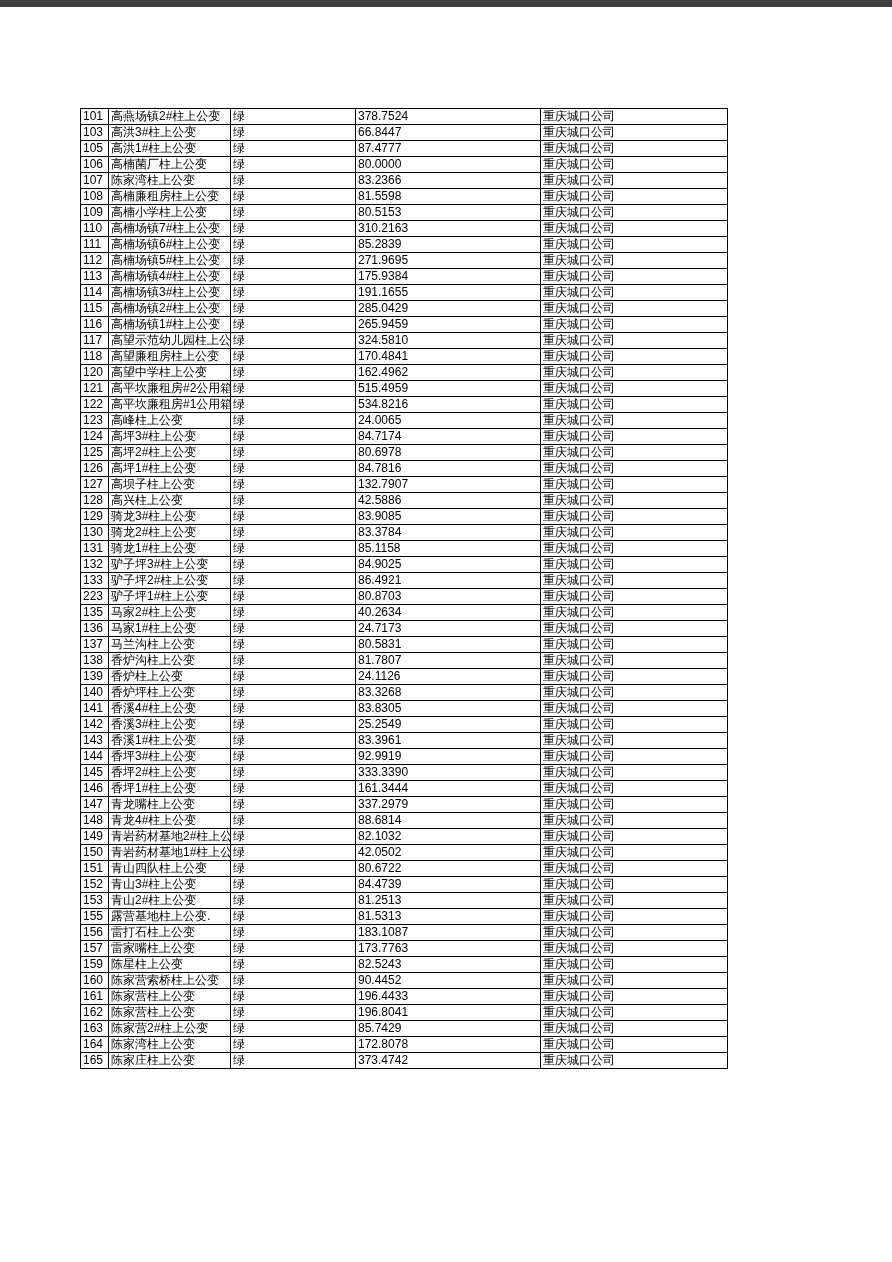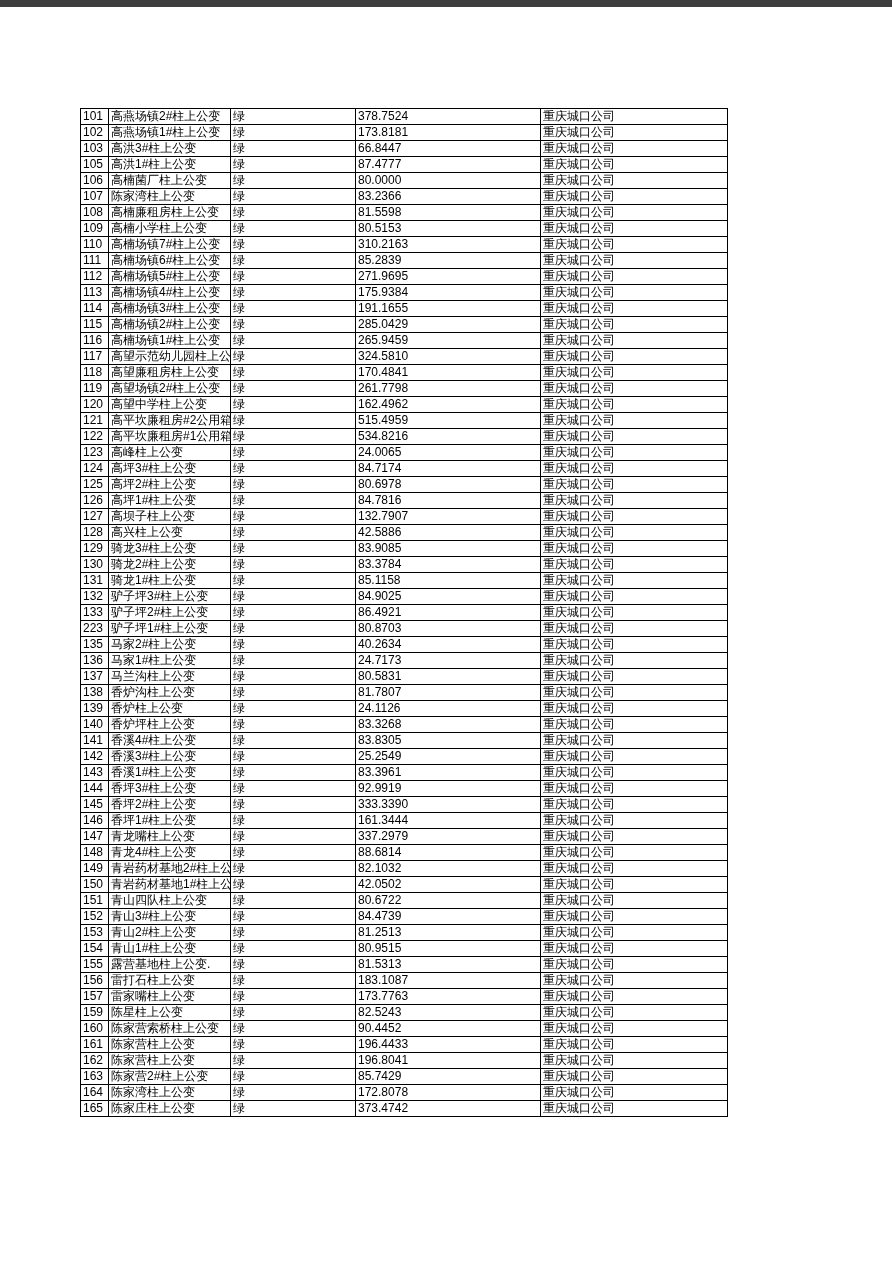--- a/index.html
+++ b/index.html
@@ -63,27 +63,20 @@
   </colgroup>
   <tbody>
       <tr>
         <td>101</td>
         <td>高燕场镇2#柱上公变</td>
         <td>绿</td>
         <td>378.7524</td>
         <td>重庆城口公司</td>
       </tr>
       <tr>
-        <td>102</td>
-        <td>高燕场镇1#柱上公变</td>
-        <td>绿</td>
-        <td>173.8181</td>
-        <td>重庆城口公司</td>
-      </tr>
-      <tr>
         <td>103</td>
         <td>高洪3#柱上公变</td>
         <td>绿</td>
         <td>66.8447</td>
         <td>重庆城口公司</td>
       </tr>
       <tr>
         <td>105</td>
         <td>高洪1#柱上公变</td>
         <td>绿</td>
@@ -175,27 +168,20 @@
         <td>重庆城口公司</td>
       </tr>
       <tr>
         <td>118</td>
         <td>高望廉租房柱上公变</td>
         <td>绿</td>
         <td>170.4841</td>
         <td>重庆城口公司</td>
       </tr>
       <tr>
-        <td>119</td>
-        <td>高望场镇2#柱上公变</td>
-        <td>绿</td>
-        <td>261.7798</td>
-        <td>重庆城口公司</td>
-      </tr>
-      <tr>
         <td>120</td>
         <td>高望中学柱上公变</td>
         <td>绿</td>
         <td>162.4962</td>
         <td>重庆城口公司</td>
       </tr>
       <tr>
         <td>121</td>
         <td>高平坎廉租房#2公用箱变</td>
         <td>绿</td>
@@ -417,27 +403,20 @@
         <td>青山3#柱上公变</td>
         <td>绿</td>
         <td>84.4739</td>
         <td>重庆城口公司</td>
       </tr>
       <tr>
         <td>153</td>
         <td>青山2#柱上公变</td>
         <td>绿</td>
         <td>81.2513</td>
-        <td>重庆城口公司</td>
-      </tr>
-      <tr>
-        <td>154</td>
-        <td>青山1#柱上公变</td>
-        <td>绿</td>
-        <td>80.9515</td>
         <td>重庆城口公司</td>
       </tr>
       <tr>
         <td>155</td>
         <td>露营基地柱上公变.</td>
         <td>绿</td>
         <td>81.5313</td>
         <td>重庆城口公司</td>
       </tr>
       <tr>

